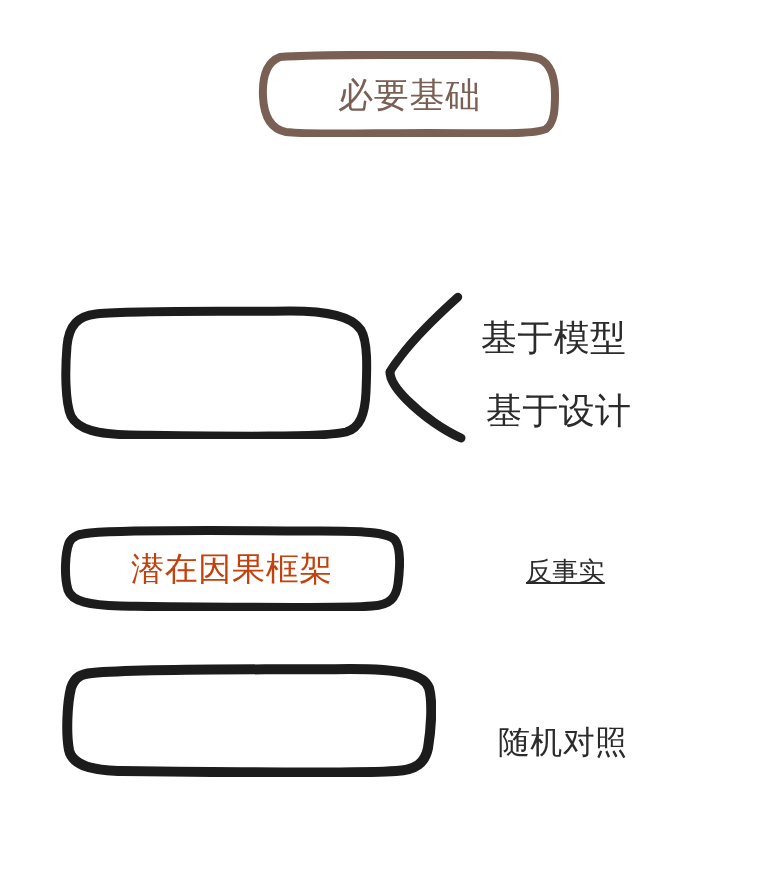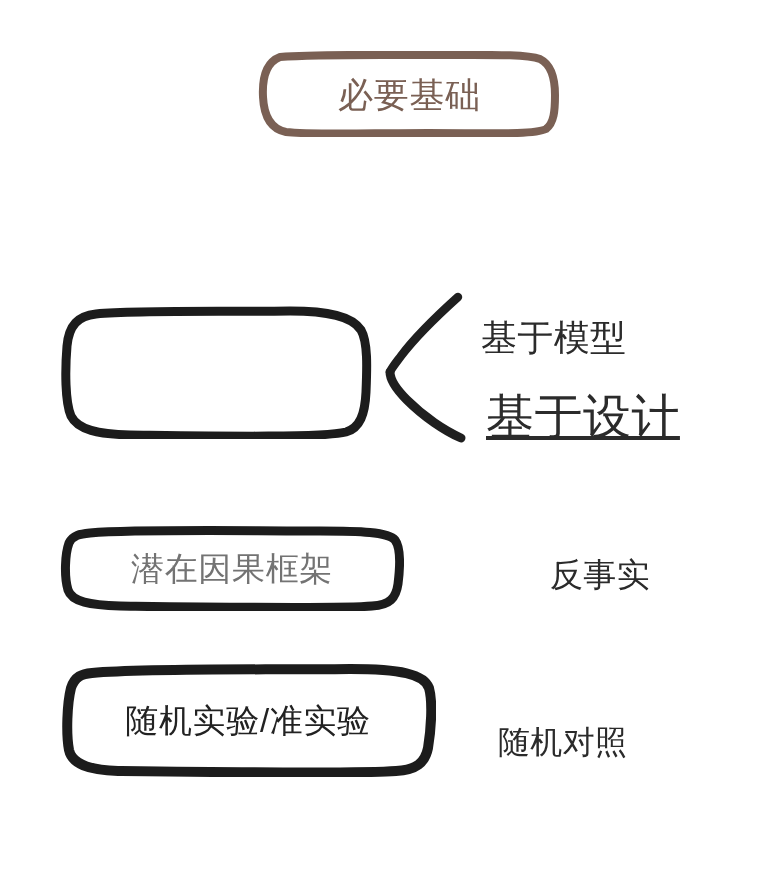--- a/index.html
+++ b/index.html
@@ -62,36 +62,36 @@
   }
   #node-paradigms .node-label {
     color: #222222;
     font-size: 37px;
   }
 
   #node-framework {
     left: 60px; top: 526px; width: 344px; height: 85px;
   }
   #node-framework .node-label {
-    color: #737373;
+    color: #c2410c;
     font-size: 33px;
   }
 
   #node-experiment {
     left: 60px; top: 664px; width: 376px; height: 113px;
   }
   #node-experiment .node-label {
     color: #222222;
     font-size: 33px;
   }
 
   
   #label-model-based  { left: 481px; top: 280px; font-size: 36px; margin-top: 40px; }
-  #label-design-based { left: 486px; top: 393px; font-size: 48px; text-decoration: underline; }
-  #label-counterfactual { left: 550px; top: 558px; font-size: 33px; }
+  #label-design-based { left: 486px; top: 393px; font-size: 36px; }
+  #label-counterfactual { left: 526px; top: 558px; font-size: 26px; text-decoration: underline; }
   #label-randomized-control { left: 498px; top: 726px; font-size: 32px; }
 </style>
 </head>
 <body>
 
 <svg id="diagram-canvas" viewBox="0 0 764 870" xmlns="http://www.w3.org/2000/svg">
   <g>
 
     <path d="M 458 297 C 438 315, 416 336, 401 356 C 395 364, 391 369, 390 372" fill="none" stroke="#1f1f1f" stroke-width="8.5" stroke-linecap="round" stroke-linejoin="round"></path>
 
@@ -128,21 +128,20 @@
   <span class="node-label">潜在因果框架</span>
 </div>
 
 <div class="node" id="node-experiment">
   <svg class="node-shape" viewBox="0 0 376 113" preserveAspectRatio="none" xmlns="http://www.w3.org/2000/svg">
     <path d="M 32 9 C 90 4, 200 6, 290 5 C 340 5, 364 10, 369 24
              C 373 38, 371 66, 368 84 C 365 99, 356 106, 336 107
              C 300 110, 140 108, 58 107 C 28 106, 12 100, 9 86
              C 6 70, 7 40, 11 24 C 15 12, 22 10, 32 9 Z" fill="#ffffff" stroke="#1c1c1c" stroke-width="10" stroke-linejoin="round" stroke-linecap="round"></path>
   </svg>
-  <span class="node-label">随机实验/准实验</span>
 </div>
 
 <div class="free-label" id="label-model-based">基于模型</div>
 
 <div class="free-label" id="label-design-based">基于设计</div>
 
 <div class="free-label" id="label-counterfactual">反事实</div>
 
 <div class="free-label" id="label-randomized-control">随机对照</div>
 

